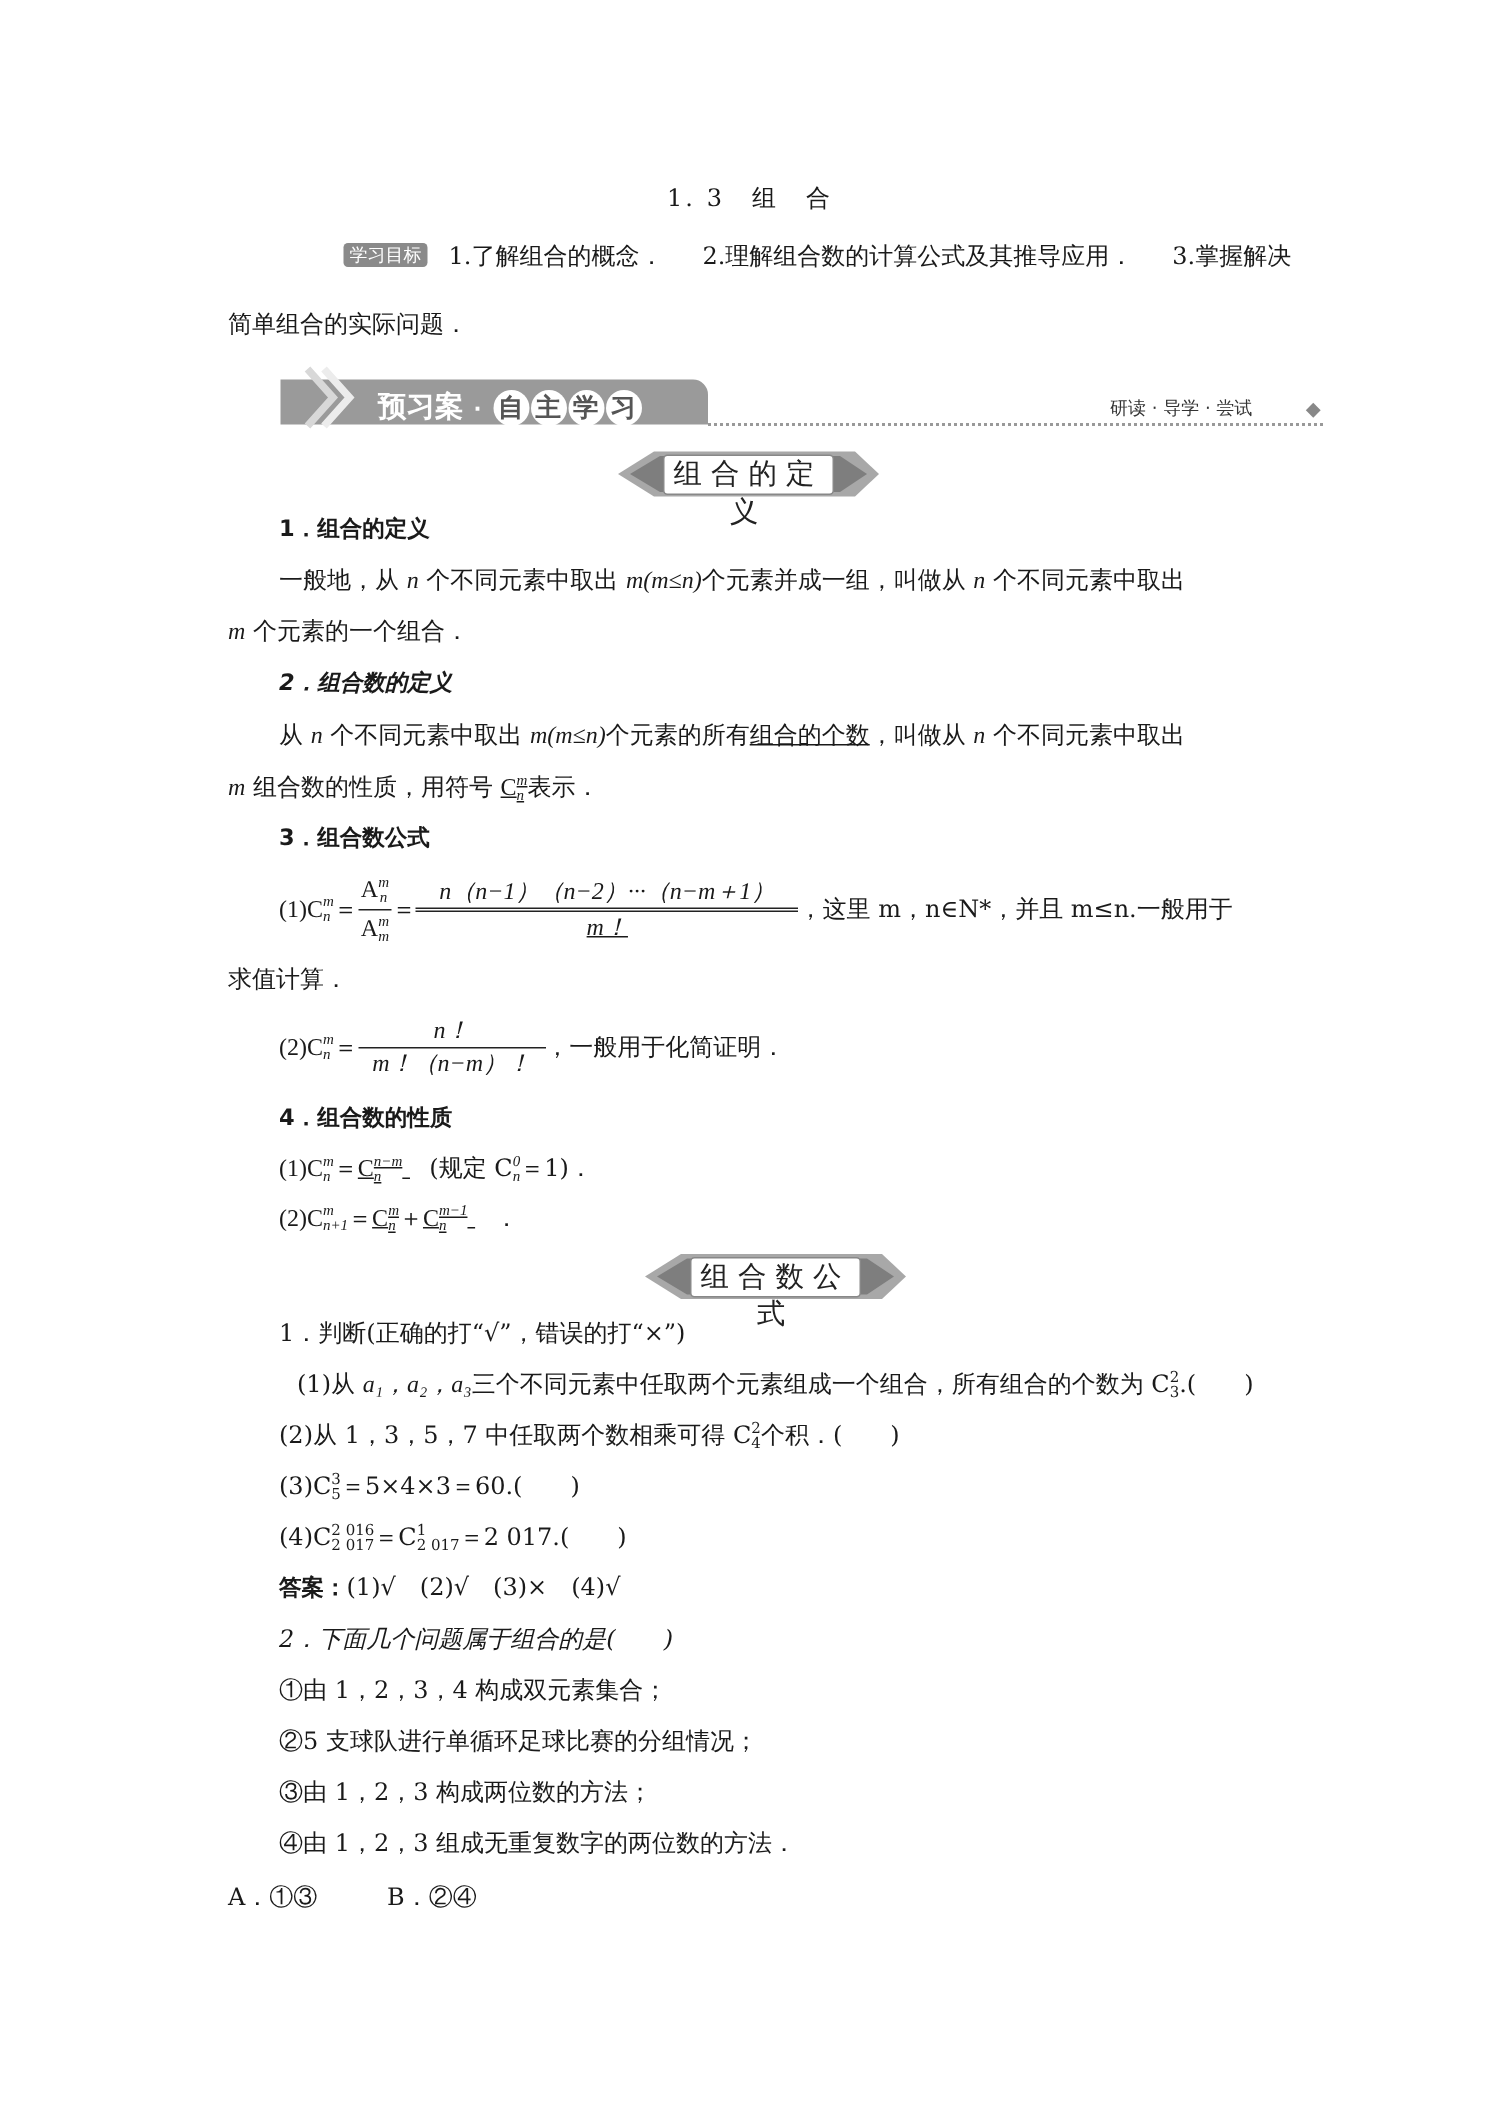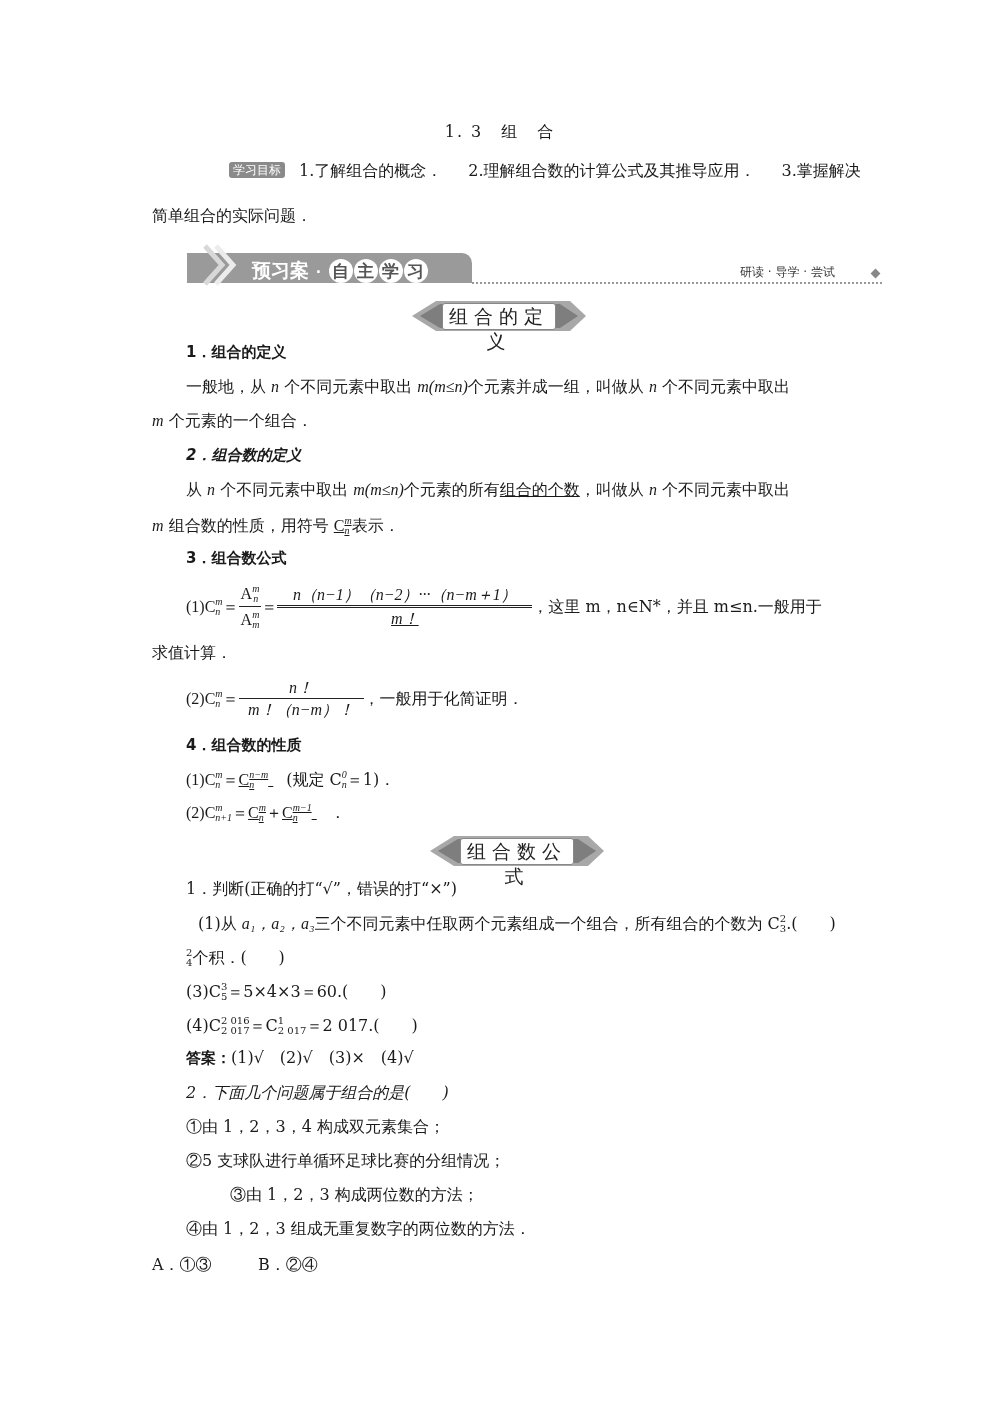--- a/index.html
+++ b/index.html
@@ -129,35 +129,35 @@
   <div class="inner" style="left:32px; top:5px; width:112px; height:25px; line-height:25px;">组合数公式</div>
 </div>
 
 <div class="line" style="left:186px; top:881px;">1．判断(正确的打“√”，错误的打“×”)</div>
 
 <div class="line" style="left:186px; top:914px;margin-left:12px;">
   <span>(1)从 </span><span class="it">a₁，a₂，a₃</span><span>三个不同元素中任取两个元素组成一个组合，所有组合的个数为 C</span><span class="ss"><span class="sup">2</span><span class="sub">3</span></span><span>.(　　)</span>
 </div>
 
 <div class="line" style="left:186px; top:948px;">
-  <span class="ss"><span class="sup">2</span><span class="sub">4</span></span><span>个积．(　　)</span>
+  <span>(2)从 1，3，5，7 中任取两个数相乘可得 C</span><span class="ss"><span class="sup">2</span><span class="sub">4</span></span><span>个积．(　　)</span>
 </div>
 
 <div class="line" style="left:186px; top:982px;">
   <span>(3)C</span><span class="ss"><span class="sup">3</span><span class="sub">5</span></span><span>＝5×4×3＝60.(　　)</span>
 </div>
 
 <div class="line" style="left:186px; top:1016px;">
   <span>(4)C</span><span class="ss"><span class="sup">2 016</span><span class="sub">2 017</span></span><span>＝C</span><span class="ss"><span class="sup">1</span><span class="sub">2 017</span></span><span>＝2 017.(　　)</span>
 </div>
 
 <div class="line" style="left:186px; top:1050px;">
   <span class="bold sans" style="font-size:15px;">答案：</span><span>(1)√　(2)√　(3)×　(4)√</span>
 </div>
 
 <div class="line" style="left:186px; top:1085px;font-style:italic;">2．下面几个问题属于组合的是(　　)</div>
 <div class="line" style="left:186px; top:1119px;">①由 1，2，3，4 构成双元素集合；</div>
 <div class="line" style="left:186px; top:1153px;">②5 支球队进行单循环足球比赛的分组情况；</div>
-<div class="line" style="left:186px; top:1187px;margin-left:44px;">③由 1，2，3 构成两位数的方法；</div>
+<div class="line" style="left:186px; top:1187px;">③由 1，2，3 构成两位数的方法；</div>
 <div class="line" style="left:186px; top:1221px;">④由 1，2，3 组成无重复数字的两位数的方法．</div>
 
 <div class="line" style="left:152px; top:1257px;">A．①③</div>
 <div class="line" style="left:258px; top:1257px;">B．②④</div>
 
 </body></html>

